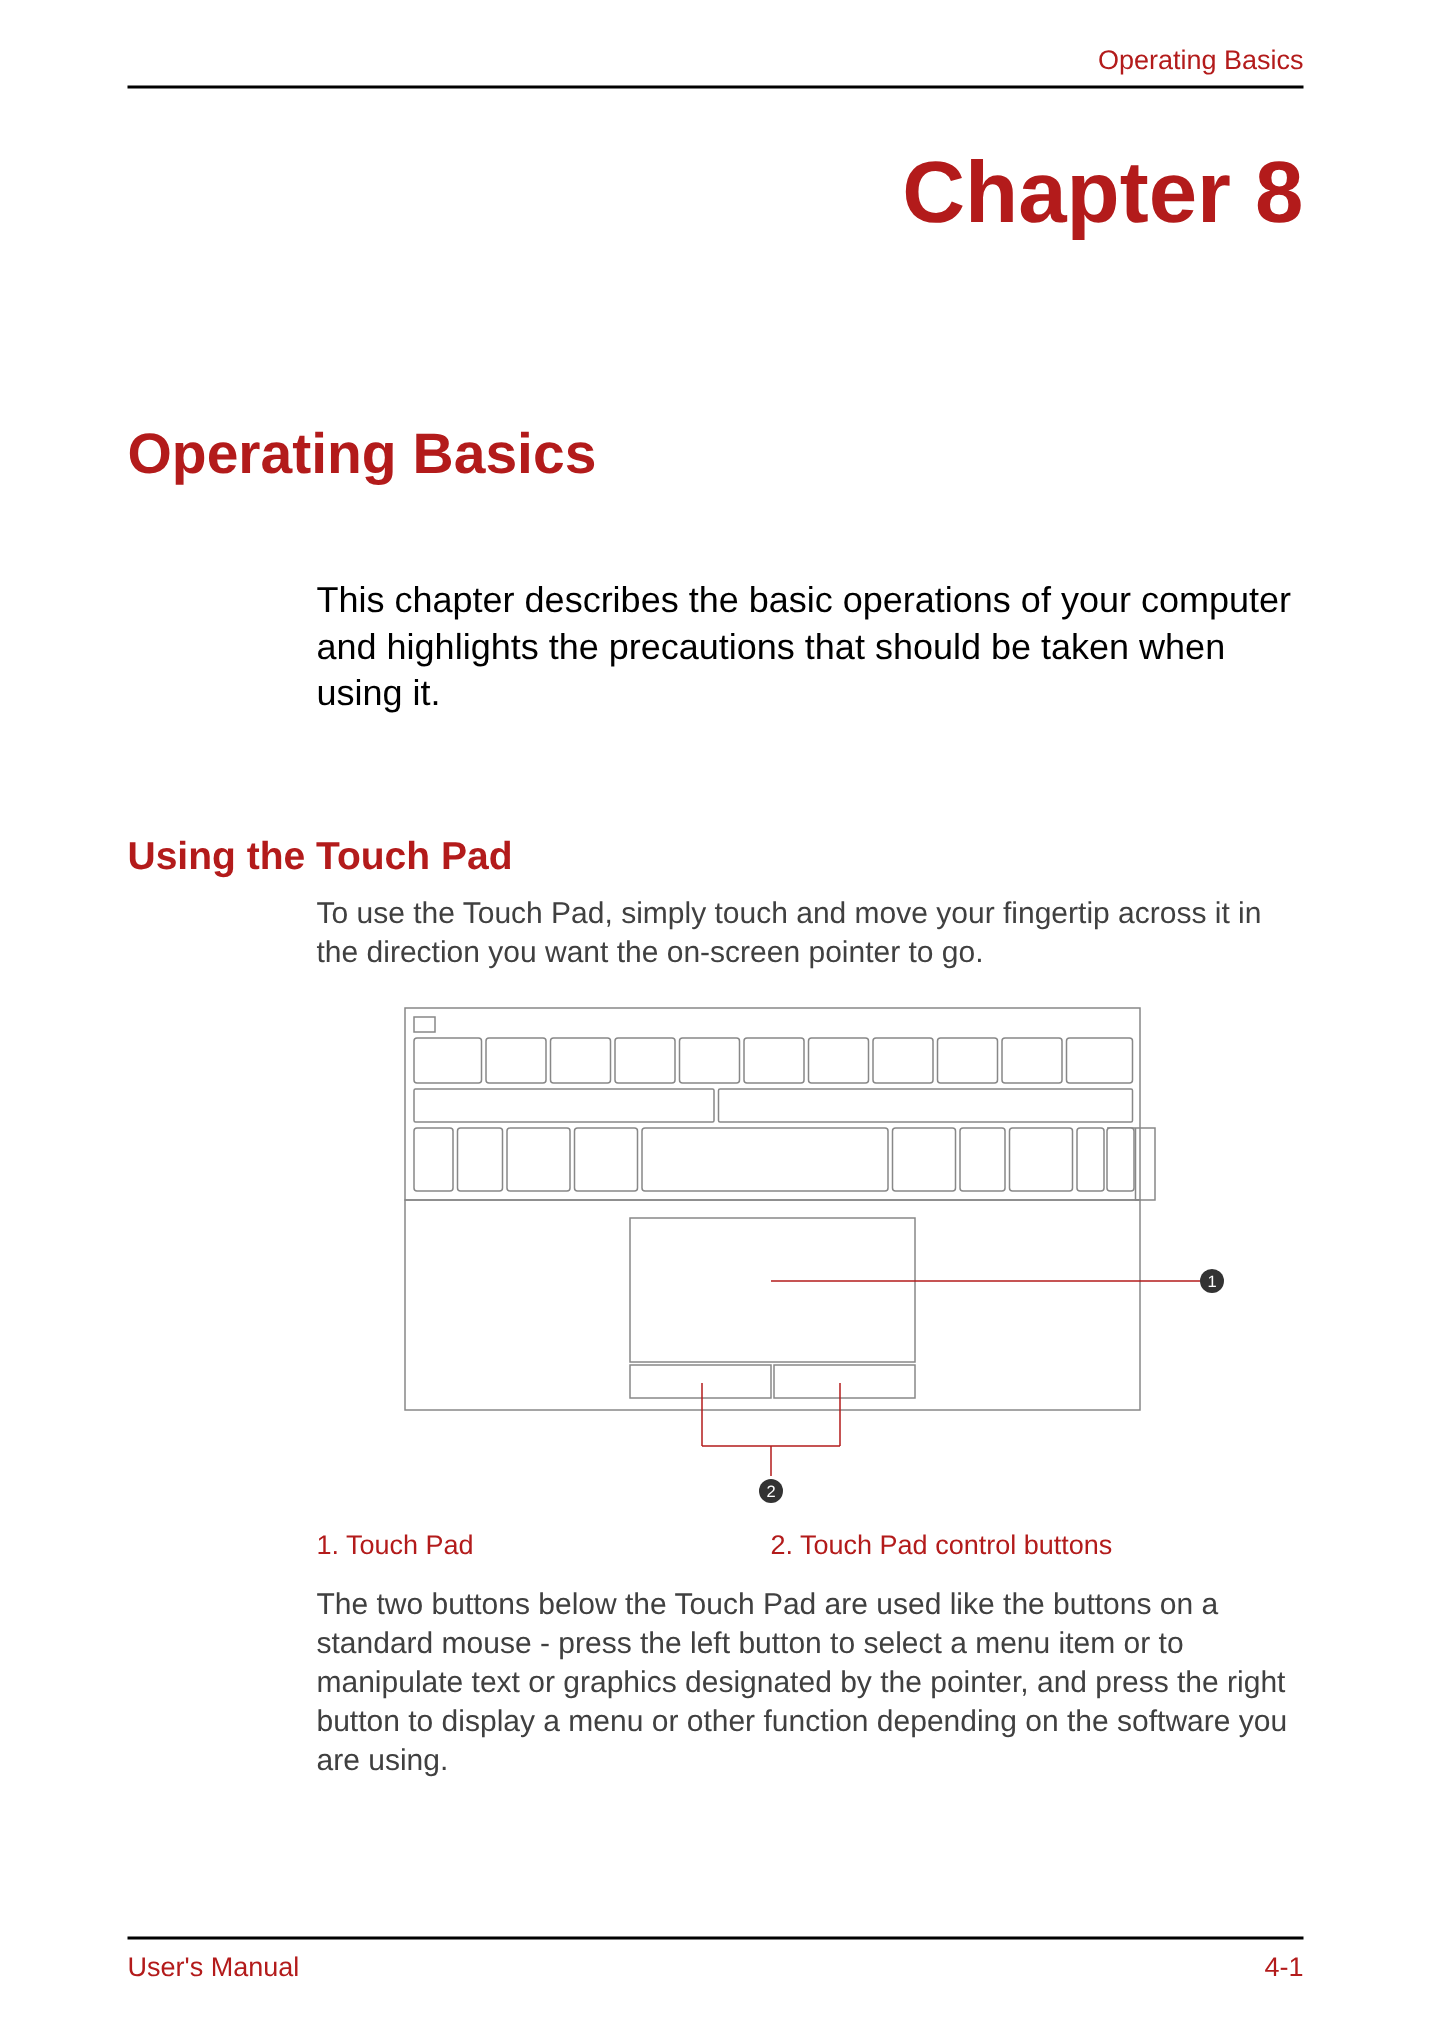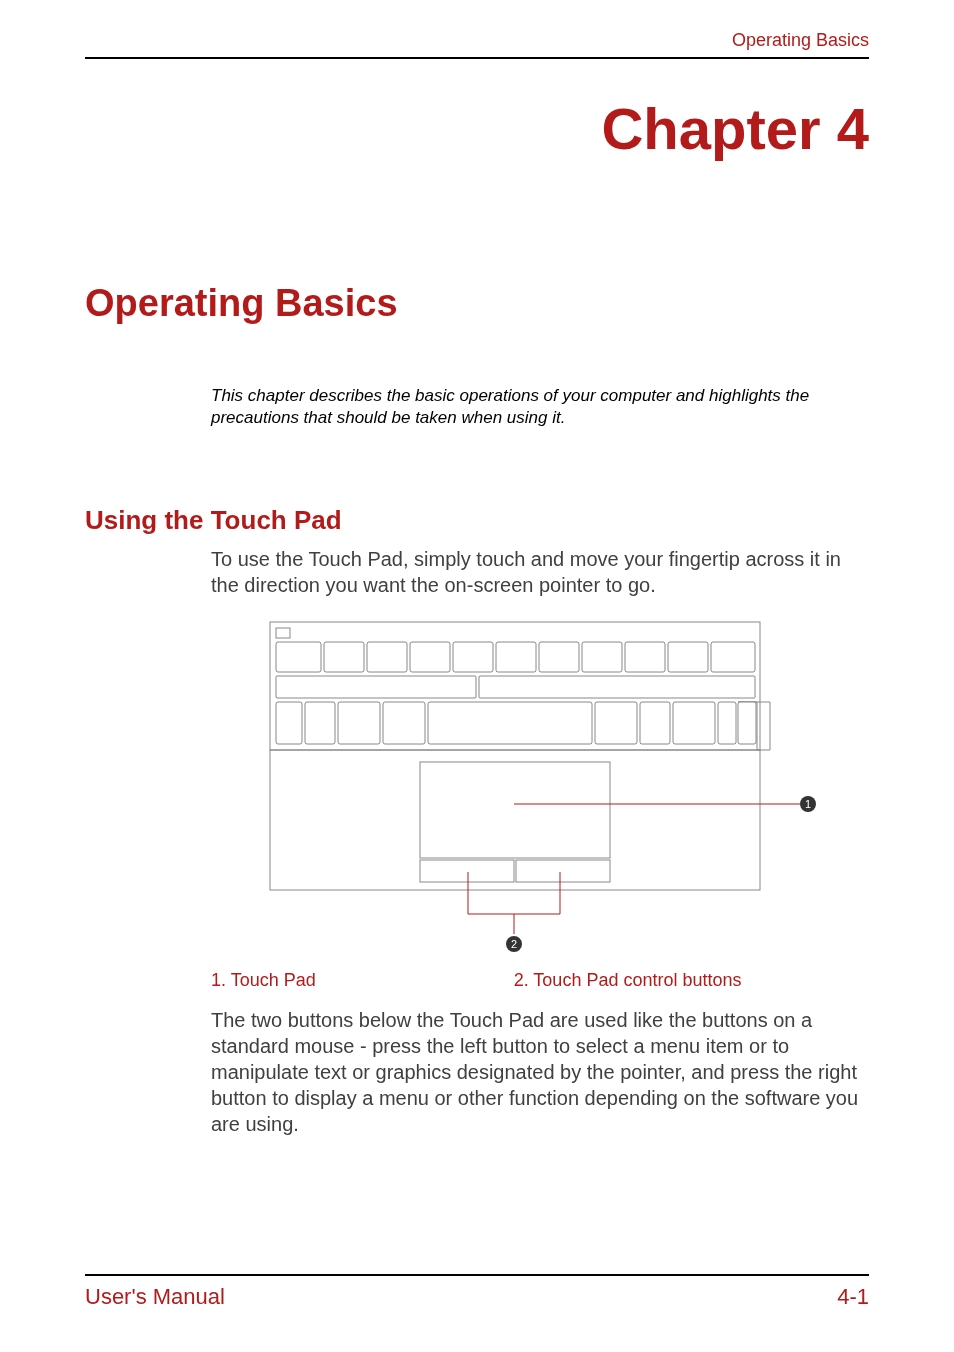--- a/index.html
+++ b/index.html
@@ -9,21 +9,21 @@
     }
     body {
       width: 954px;
       height: 1352px;
       background: white;
       font-family: Arial, Helvetica, sans-serif;
       position: relative;
       padding: 0;
     }
     .page {
-      padding: 30px 85px 42px 85px;
+      padding: 30px 85px 30px 85px;
       height: 100%;
       display: flex;
       flex-direction: column;
     }
     .header-label {
       text-align: right;
       color: #b31b1b;
       font-size: 18px;
       padding-bottom: 6px;
     }
@@ -43,25 +43,24 @@
     .section-title {
       color: #b31b1b;
       font-size: 38px;
       font-weight: bold;
       margin-bottom: 60px;
     }
     .indent-block {
       padding-left: 126px;
     }
     .intro-text {
-      font-size: 17px;
+      font-size: 24px;
       line-height: 1.3;
       color: #000;
       margin-bottom: 40px;
-      font-style: italic;
     }
     .subsection-title {
       color: #b31b1b;
       font-size: 26px;
       font-weight: bold;
       margin-bottom: 10px;
       margin-top: 36px;
     }
     .body-text {
       font-size: 20px;
@@ -108,30 +107,30 @@
     }
     .footer-rule {
       border: none;
       border-top: 2px solid #000;
       margin-bottom: 8px;
     }
     .footer-row {
       display: flex;
       justify-content: space-between;
       color: #b31b1b;
-      font-size: 22px;
+      font-size: 18px;
     }
   </style>
 </head>
 <body>
 
 <div class="page">
   <div class="header-label">Operating Basics</div>
   <hr class="header-rule">
-  <div class="chapter-heading">Chapter 4</div>
+  <div class="chapter-heading">Chapter 8</div>
   <div class="section-title">Operating Basics</div>
 
   <div class="indent-block">
     <div class="intro-text">This chapter describes the basic operations of your computer and highlights the precautions that should be taken when using it.</div>
   </div>
 
   <div class="subsection-title">Using the Touch Pad</div>
 
   <div class="indent-block">
     <div class="body-text">To use the Touch Pad, simply touch and move your fingertip across it in the direction you want the on-screen pointer to go.</div>

